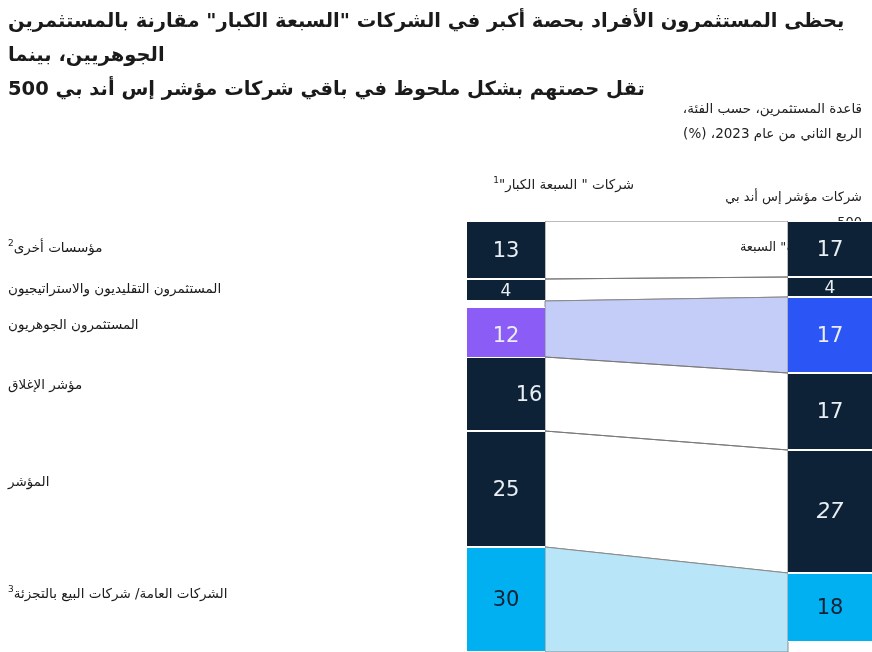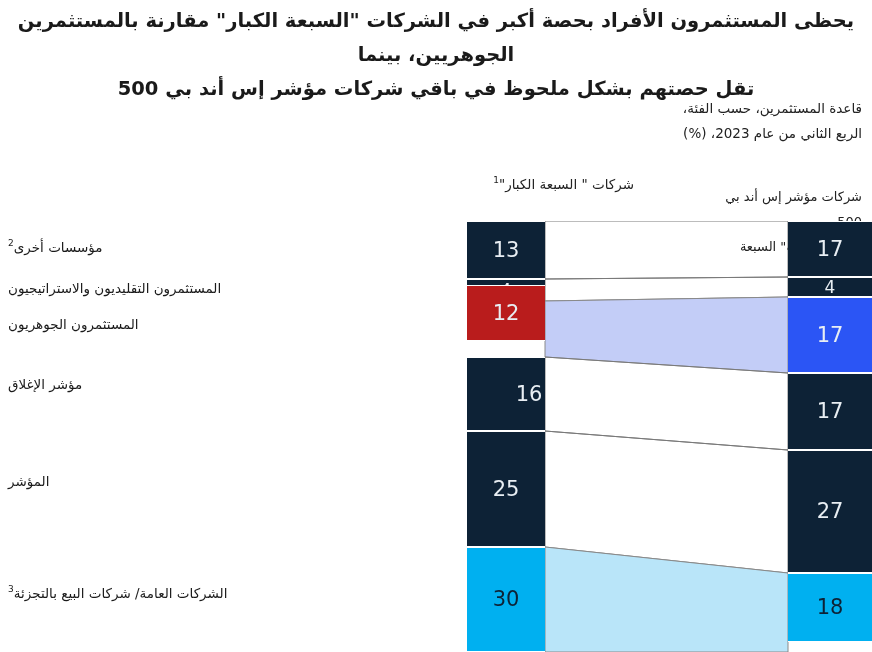--- a/index.html
+++ b/index.html
@@ -17,21 +17,21 @@
     font-family: "DejaVu Sans", "Liberation Sans", sans-serif;
     color: #000000;
   }
 
   
   #title-block {
     position: absolute;
     top: 4px;
     right: 8px;
     left: 8px;
-    text-align: center;
+    text-align: left;
     direction: rtl;
   }
   .title-line {
     font-size: 19.5px;
     font-weight: bold;
     line-height: 34px;
     color: #1a1a1a;
     letter-spacing: 0px;
   }
 
@@ -194,21 +194,21 @@
       <path d="M 545 210 L 788 229 L 788 352 L 545 326 Z" fill="none" stroke="#7a7a7a" stroke-width="1"></path>
       <path d="M 545 326 L 788 352 L 788 431 L 545 431 Z" fill="#b9e5f9" stroke="#8a8a8a" stroke-width="1"></path>
     </svg>
   <div class="bar-col" id="bar-col-left">
       <div class="seg" style="top: 0px; height: 58px; background: rgb(13, 34, 54);">
         <span class="seg-label" style="color: rgb(232, 238, 243);">13</span>
       </div>
       <div class="seg" style="top: 58px; height: 22px; background: rgb(13, 34, 54);">
         <span class="seg-label small" style="color: rgb(232, 238, 243);">4</span>
       </div>
-      <div class="seg" style="top: 64px; height: 56px; background: #b91c1c;">
+      <div class="seg" style="top: 86px; height: 56px; background: #8b5cf6;">
         <span class="seg-label" style="color: rgb(232, 238, 243);">12</span>
       </div>
       <div class="seg" style="top: 136px; height: 74px; background: rgb(13, 34, 54); padding-left: 46px;">
         <span class="seg-label" style="color: rgb(232, 238, 243);">16</span>
       </div>
       <div class="seg" style="top: 210px; height: 116px; background: rgb(13, 34, 54);">
         <span class="seg-label" style="color: rgb(232, 238, 243);">25</span>
       </div>
       <div class="seg" style="top: 326px; height: 105px; background: rgb(0, 176, 240);">
         <span class="seg-label" style="color: rgb(13, 34, 54);">30</span>
@@ -221,19 +221,19 @@
       <div class="seg" style="top: 56px; height: 20px; background: rgb(13, 34, 54);">
         <span class="seg-label small" style="color: rgb(232, 238, 243);">4</span>
       </div>
       <div class="seg" style="top: 76px; height: 76px; background: rgb(43, 85, 245);">
         <span class="seg-label" style="color: rgb(232, 238, 243);">17</span>
       </div>
       <div class="seg" style="top: 152px; height: 77px; background: rgb(13, 34, 54);">
         <span class="seg-label" style="color: rgb(232, 238, 243);">17</span>
       </div>
       <div class="seg" style="top: 229px; height: 123px; background: rgb(13, 34, 54);">
-        <span class="seg-label" style="color: rgb(232, 238, 243);">27</span>
+        <span class="seg-label" style="color: rgb(232, 238, 243); font-style: italic;">27</span>
       </div>
       <div class="seg" style="top: 352px; height: 69px; background: rgb(0, 176, 240);">
         <span class="seg-label" style="color: rgb(13, 34, 54);">18</span>
       </div>
     </div>
 </div>
 
 </body></html>

